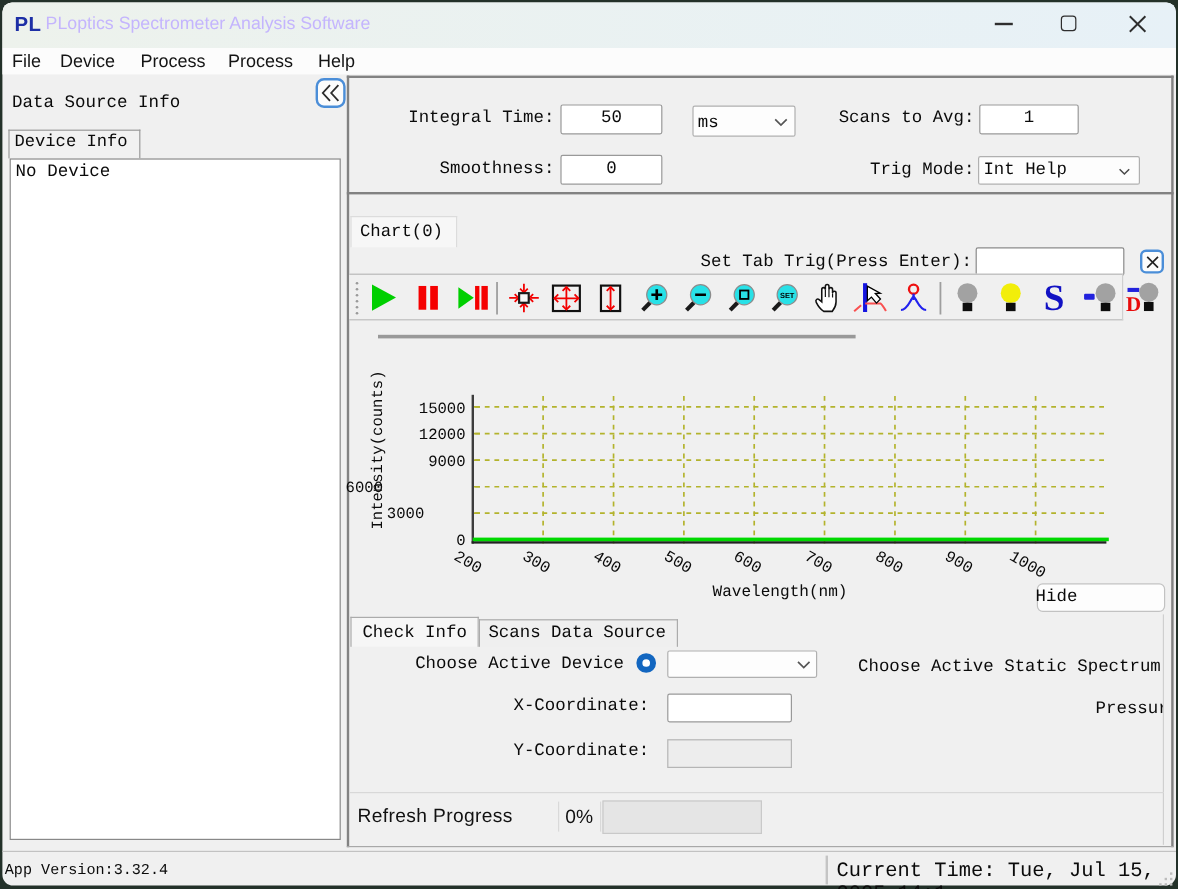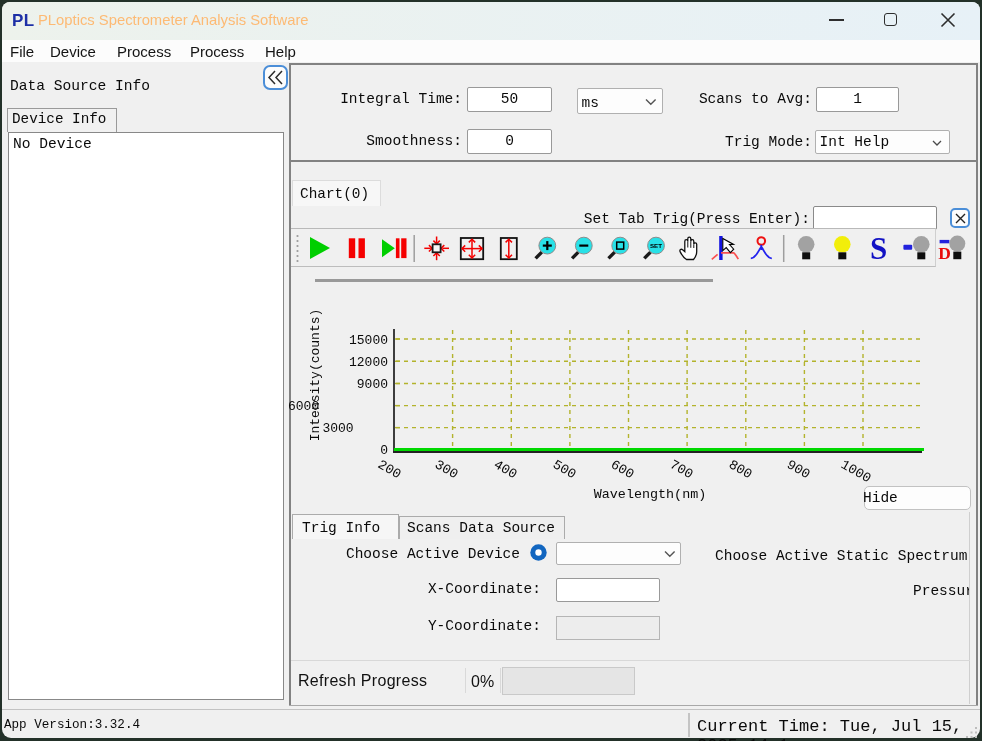--- a/index.html
+++ b/index.html
@@ -14,21 +14,21 @@
 .inp{position:absolute;background:#fff;border:1px solid #999;border-radius:2px}
 .combo{position:absolute;background:#fdfdfd;border:1px solid #b0b0b0;border-radius:2px}
 .cell{font-size:14.5px;line-height:1}
 </style>
 </head>
 <body>
 <div id="win"></div>
 <div id="titlebar"></div>
 
 <span class="abs" style="left:12px;top:11px;font-size:17px;font-weight:bold;color:#1d2fa6;letter-spacing:0.5px">PL</span>
-<span class="abs" style="left:38px;top:11.5px;font-size:14.8px;color:#fdba74">PLoptics Spectrometer Analysis Software</span>
+<span class="abs" style="left:38px;top:11.5px;font-size:14.8px;color:#c4b5fd">PLoptics Spectrometer Analysis Software</span>
 <div class="abs" style="left:829px;top:19px;width:15px;height:2px;background:#2e2e2e"></div>
 <div class="abs" style="left:884px;top:13px;width:13px;height:13px;border:1.5px solid #2e2e2e;border-radius:3px"></div>
 <svg class="abs" style="left:940px;top:12px" width="16" height="16">
     <path d="M1.5,1.5 L14.5,14.5 M14.5,1.5 L1.5,14.5" stroke="#2e2e2e" stroke-width="1.6"></path>
   </svg>
 
 <div id="menubar"></div>
 <span class="menuitem" style="left:10px">File</span>
 <span class="menuitem" style="left:50px">Device</span>
 <span class="menuitem" style="left:117px">Process</span>
@@ -234,21 +234,21 @@
 <span class="abs mono" style="left:615px;top:458px;font-size:13.5px;line-height:1;transform:rotate(30deg);transform-origin:left top">600</span>
 <span class="abs mono" style="left:674px;top:458px;font-size:13.5px;line-height:1;transform:rotate(30deg);transform-origin:left top">700</span>
 <span class="abs mono" style="left:732.5px;top:458px;font-size:13.5px;line-height:1;transform:rotate(30deg);transform-origin:left top">800</span>
 <span class="abs mono" style="left:791px;top:458px;font-size:13.5px;line-height:1;transform:rotate(30deg);transform-origin:left top">900</span>
 <span class="abs mono" style="left:845px;top:458px;font-size:13.5px;line-height:1;transform:rotate(30deg);transform-origin:left top">1000</span>
 <span class="abs mono" style="left:650px;top:487px;font-size:13.4px;transform:translateX(-50%)">Wavelength(nm)</span>
 <div class="abs" style="left:863.5px;top:486px;width:107px;height:24px;background:#fdfdfd;border:1px solid #c2c2c2;border-radius:5px"></div>
 <span class="abs mono" style="left:863px;top:490px;width:107px;text-align:left;font-size:14.5px">Hide</span>
 
 <div class="abs" style="left:292px;top:513.5px;width:107px;height:25.5px;background:#f6f6f6;border:1px solid #ababab;border-bottom:none"></div>
-<span class="abs mono" style="left:302px;top:519.5px;font-size:14.5px">Trig Info</span>
+<span class="abs mono" style="left:302px;top:519.5px;font-size:14.5px">Check Info</span>
 <div class="abs" style="left:399px;top:515.5px;width:166px;height:23.5px;background:#efefef;border:1px solid #ababab;border-bottom:none"></div>
 <span class="abs mono" style="left:407px;top:520px;font-size:14.5px">Scans Data Source</span>
 
 <span class="abs mono cell" style="right:462px;top:546.5px">Choose Active Device</span>
 <svg class="abs" style="left:529.5px;top:543.5px" width="17" height="17">
   <circle cx="8.5" cy="8.5" r="8.2" fill="#1266c0"></circle>
   <circle cx="8.5" cy="8.5" r="3.2" fill="#fff"></circle>
 </svg>
 <div class="abs" style="left:556px;top:541.5px;width:125px;height:23.5px;background:#fdfdfd;border:1px solid #b0b0b0;border-radius:2px"></div>
 <svg class="abs" style="left:663.5px;top:550px" width="12" height="8">

